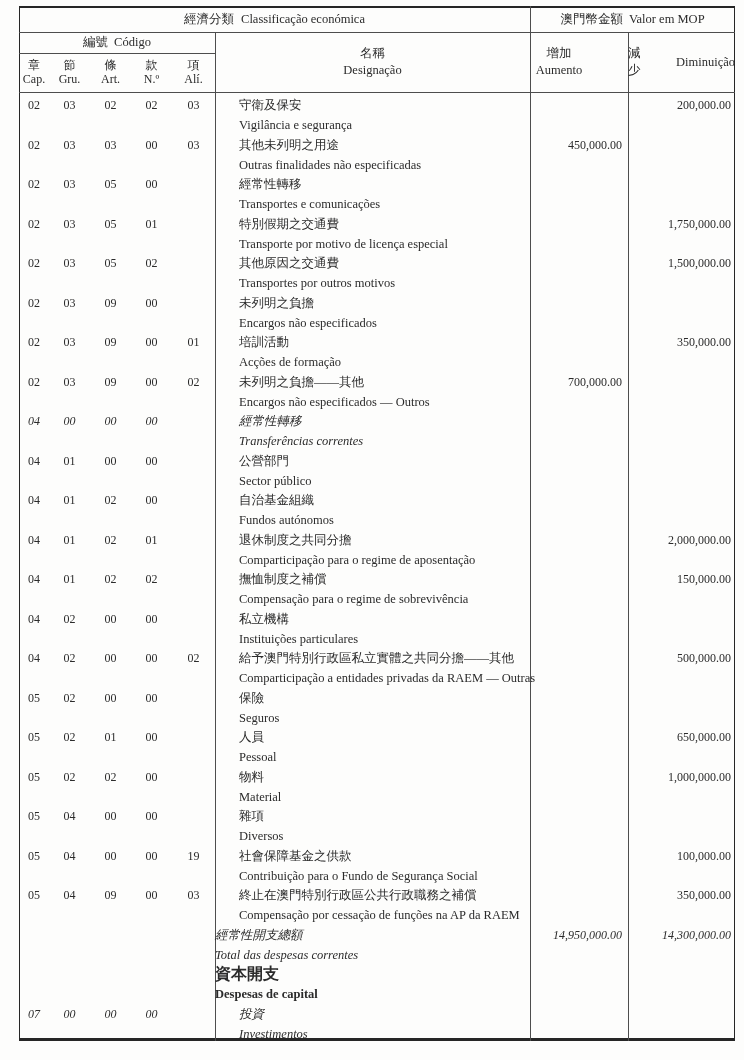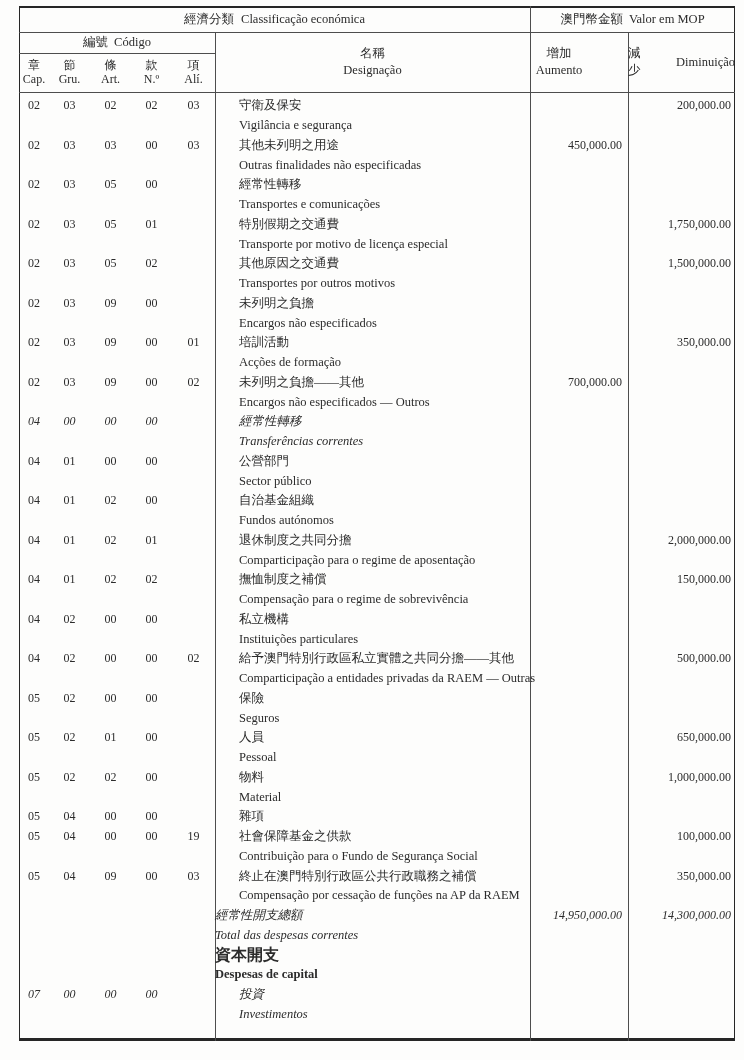--- a/index.html
+++ b/index.html
@@ -362,20 +362,24 @@
         <div class="code c0">05</div>
         <div class="code c1">04</div>
         <div class="code c2">00</div>
         <div class="code c3">00</div>
         <div class="code c4"></div>
         <div class="des">雜項</div>
         <div class="inc"></div>
         <div class="dec"></div>
       </div>
       <div class="line">
+        <div class="code-pad"></div>
+        <div class="des">Diversos</div>
+      </div>
+      <div class="line">
         <div class="code c0">05</div>
         <div class="code c1">04</div>
         <div class="code c2">00</div>
         <div class="code c3">00</div>
         <div class="code c4">19</div>
         <div class="des">社會保障基金之供款</div>
         <div class="inc"></div>
         <div class="dec">100,000.00</div>
       </div>
       <div class="line">

